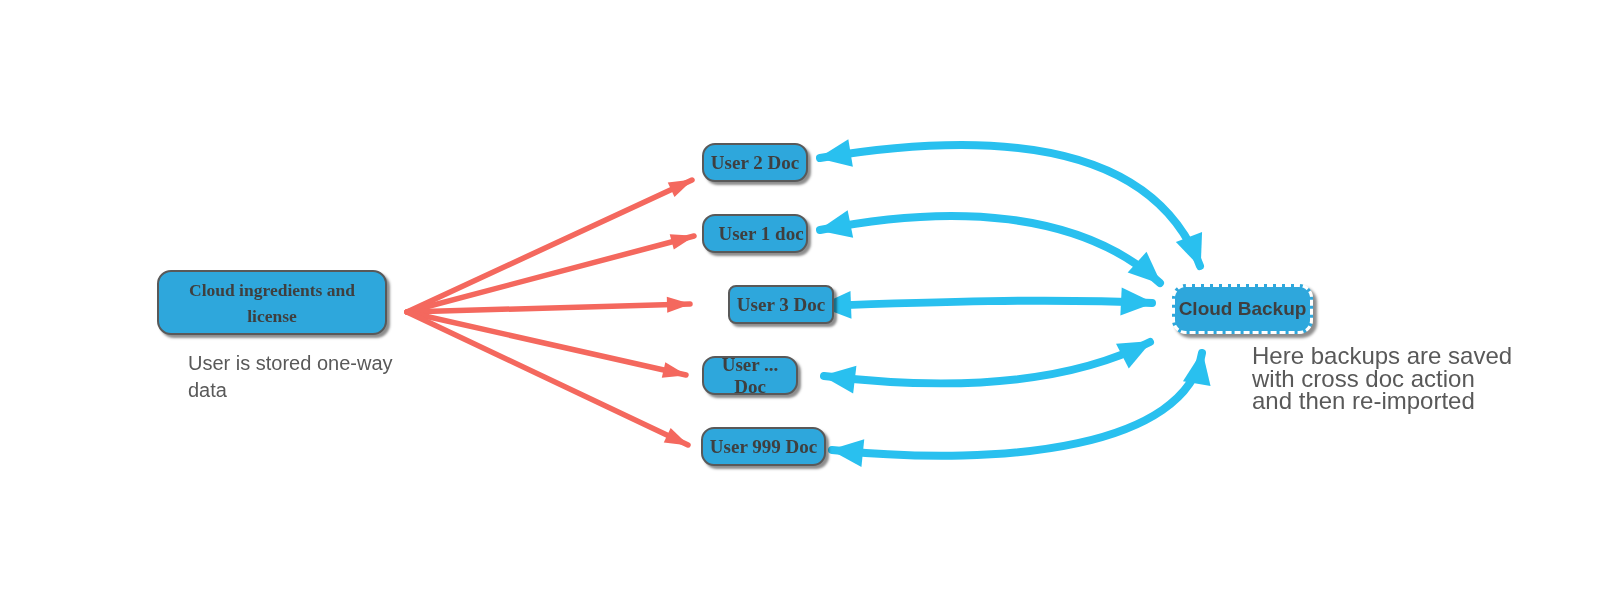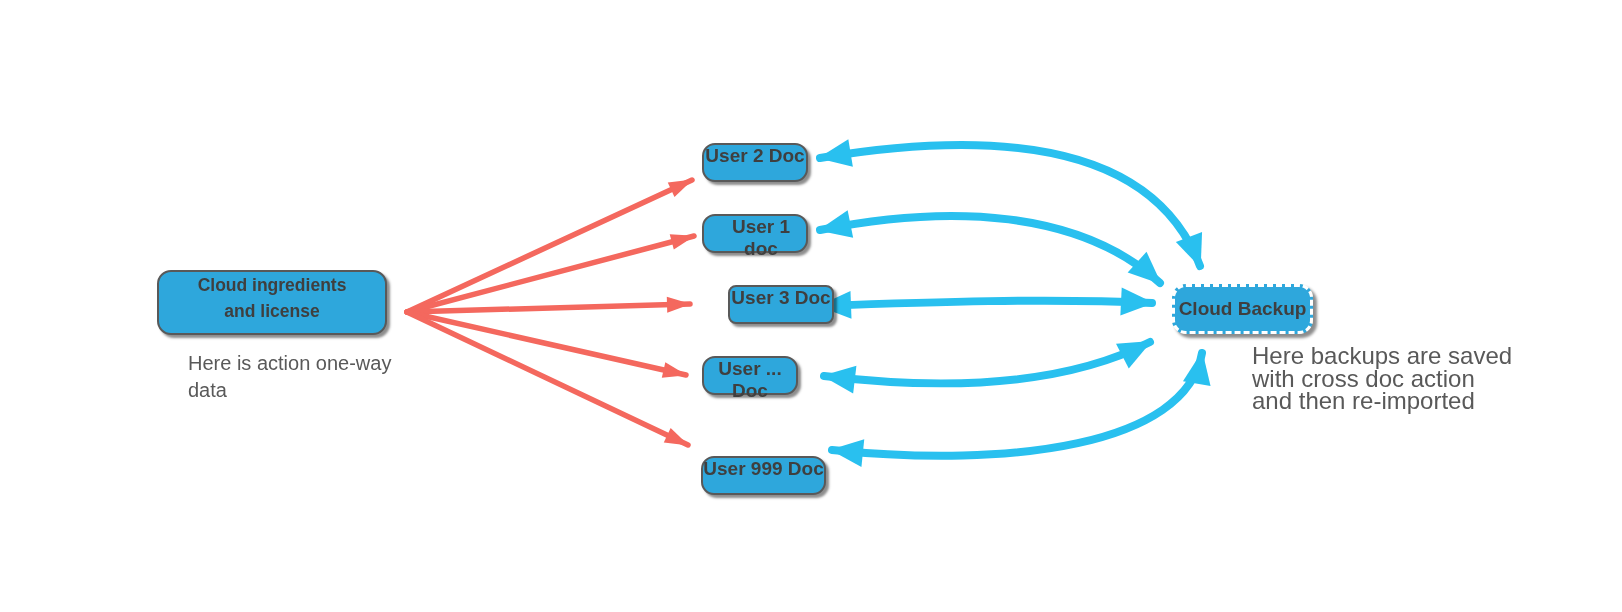--- a/index.html
+++ b/index.html
@@ -22,30 +22,31 @@
   .red-head{fill:var(--red-arrow);}
   .blue-head{fill:var(--blue-arrow);}
 
   .node{
     position:absolute;box-sizing:border-box;
     background:var(--node-fill);
     border:2px solid var(--node-border);
     border-radius:13px;
     color:var(--node-text);
     font-weight:bold;
-    display:flex;align-items:flex-start;justify-content:center;text-align:center;
+    display:flex;align-items:center;justify-content:center;text-align:center;
     box-shadow:3px 3px 2.5px rgba(0,0,0,0.45);
+    font-family:Liberation Serif, serif;
   }
   .source-node{left:157px;top:270px;width:230px;height:65px;font-size:17.5px;line-height:26px;border-radius:14px;padding:0 28px;}
   .user-node{height:39px;font-size:19px;}
   .user-0{left:702px;top:143px;width:106px;}
   .user-1{left:702px;top:214px;width:106px;padding-left:12px;}
   .user-2{left:728px;top:285px;width:106px;border-radius:8px;}
   .user-3{left:702px;top:356px;width:96px;}
-  .user-4{left:701px;top:427px;width:125px;margin-top:29px;}
+  .user-4{left:701px;top:427px;width:125px;}
 
   .backup-node{
     position:absolute;left:1172px;top:284px;width:141px;height:50px;
     background:#fef9c3;border-radius:15px;
     box-shadow:3.5px 3.5px 3px rgba(0,0,0,0.45);
   }
   .backup-inner{
     position:absolute;inset:0;box-sizing:border-box;
     background:var(--node-fill);
     border:3.5px dashed var(--backup-dash);
@@ -110,21 +111,21 @@
     <span>User 999 Doc</span>
   </div>
 
   <div class="backup-node">
     <div class="backup-inner">
       <span>Cloud Backup</span>
     </div>
   </div>
 
   <div class="caption caption-left">
-    <div>Here is action one-way</div>
+    <div>User is stored one-way</div>
     <div>data</div>
   </div>
 
   <div class="caption caption-right">
     <div>Here backups are saved</div>
     <div>with cross doc action</div>
     <div>and then re-imported</div>
   </div>
 
 </div>

